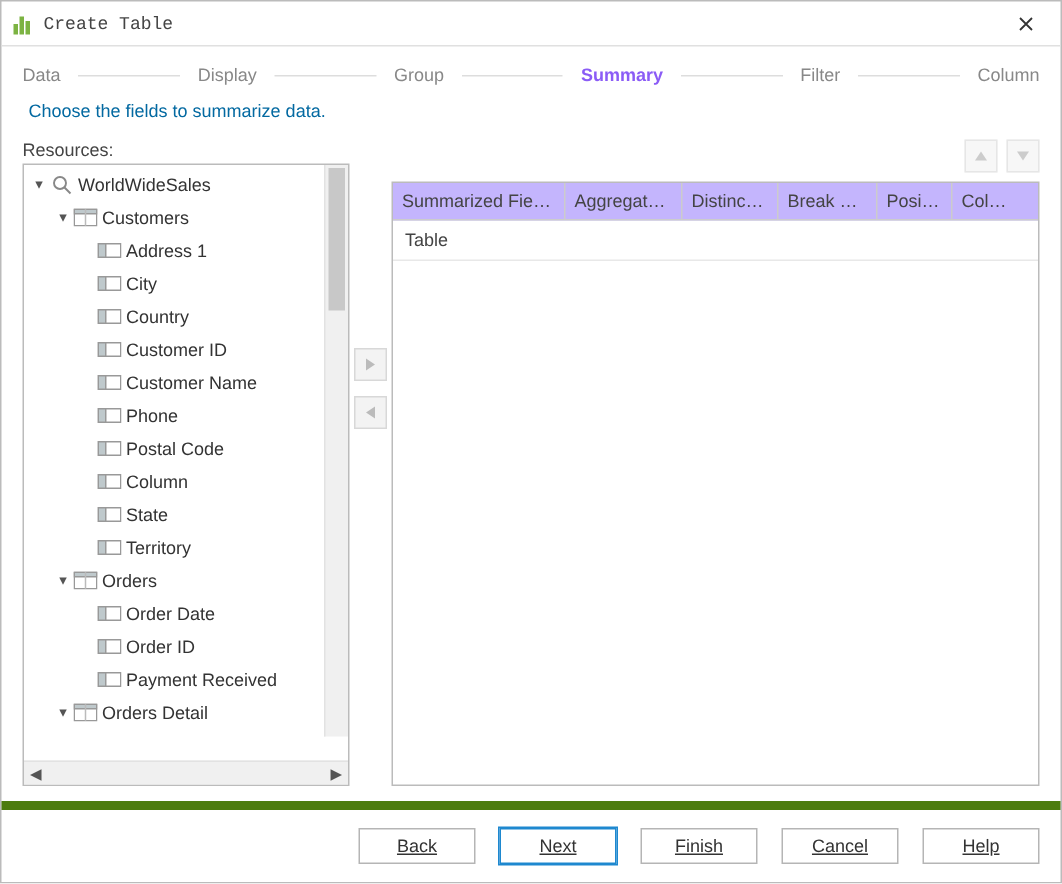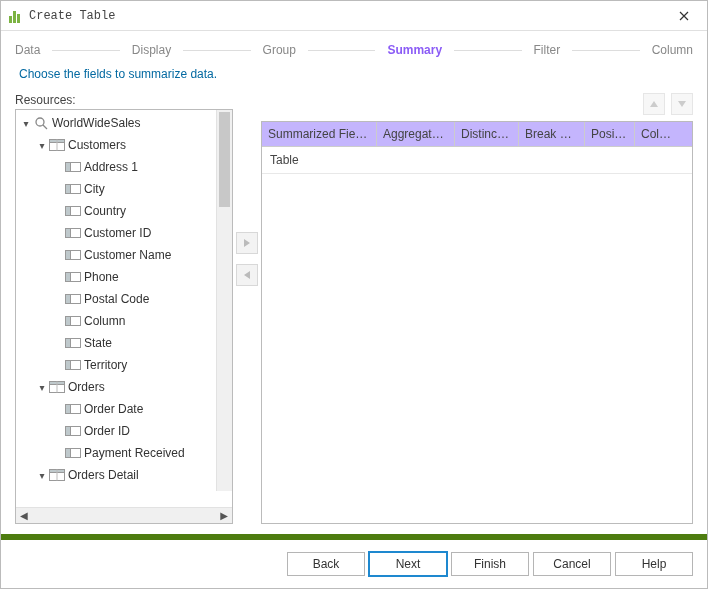--- a/index.html
+++ b/index.html
@@ -45,21 +45,21 @@
     .updown { width: 22px; height: 22px; border: 1px solid #e6e6e6; background: #f7f7f7; color: #ccc; display:flex; align-items:center; justify-content:center; font-size: 12px; cursor: default;}
     .grid { flex: 1; border: 1px solid #bbb; background: #fff; }
     .grid-head { display: flex; border-bottom: 1px solid #ccc; background: #c4b5fd; }
     .gh { border-right: 1px solid #ccc; padding: 5px 6px; font-size: 12px; color: #444; text-align: center; overflow: hidden; text-overflow: ellipsis; white-space: nowrap; }
     .gh:last-child { border-right: none; }
     .grid-body { }
     .grow { display: flex; border-bottom: 1px solid #e8e8e8; }
     .gc { padding: 6px 8px; font-size: 12px; color: #444; border-right: 1px solid #eee; }
     .gc:last-child{ border-right: none;}
 
-    .footer { height: 48px; display: flex; align-items: center; justify-content: flex-end; padding: 0 14px; gap: 4px; }
+    .footer { height: 48px; display: flex; align-items: center; justify-content: flex-end; padding: 0 14px; gap: 16px; text-decoration: underline; }
     .btn { width: 78px; height: 24px; border: 1px solid #b5b5b5; background: #fff; font-size: 12px; color: #333; cursor: pointer; }
     .btn.primary { border: 1px solid #1e88cf; outline: 1px solid #1e88cf; }
   </style>
 </head>
 <body>
 
 <div class="window">
   <div class="titlebar">
     <span class="app-icon">
         <span></span>

